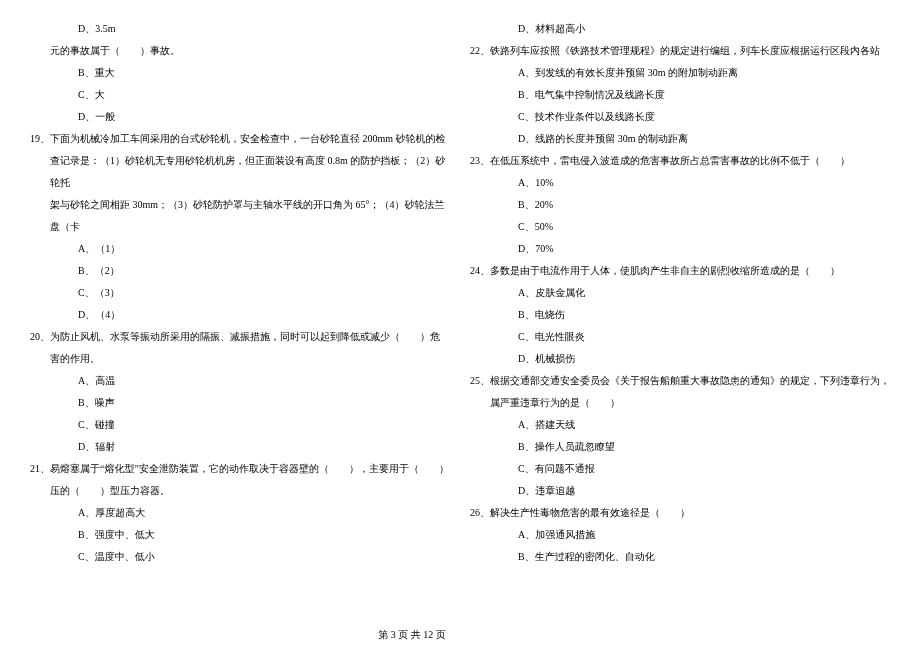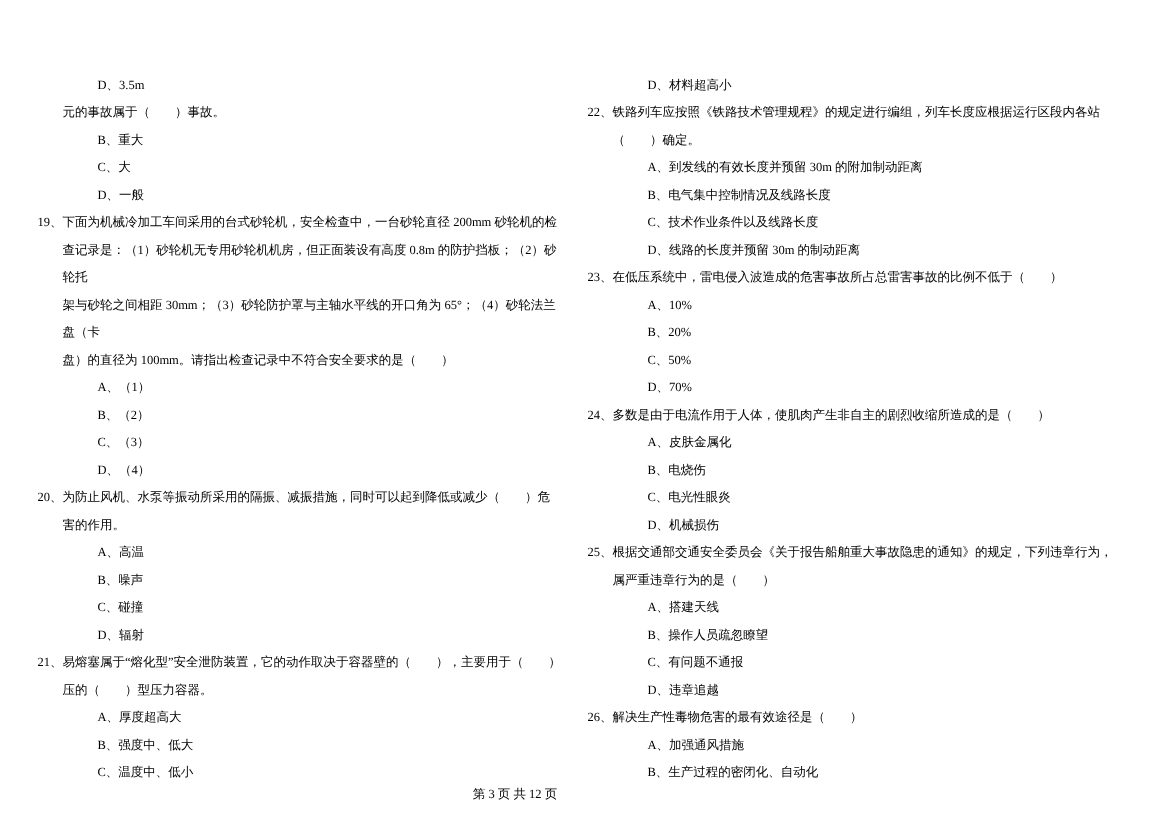--- a/index.html
+++ b/index.html
@@ -10,21 +10,20 @@
     font-family: "SimSun", serif;
     font-size: 10px;
     color: #000;
     position: relative;
     overflow: hidden;
   }
   .page {
     display: flex;
     padding: 18px 30px 0 30px;
     gap: 20px;
-    margin-top: 40px;
   }
   .col {
     width: 50%;
     line-height: 2.2;
   }
   .indent-opt { padding-left: 48px; }
   .q { padding-left: 0; }
   .q-cont { padding-left: 20px; }
   .footer {
     position: absolute;
@@ -40,42 +39,40 @@
 <div class="page">
   <div class="col">
     <div class="indent-opt">D、3.5m</div>
     <div class="q-cont">元的事故属于（　　）事故。</div>
     <div class="indent-opt">B、重大</div>
     <div class="indent-opt">C、大</div>
     <div class="indent-opt">D、一般</div>
     <div class="q">19、下面为机械冷加工车间采用的台式砂轮机，安全检查中，一台砂轮直径 200mm 砂轮机的检</div>
     <div class="q-cont">查记录是：（1）砂轮机无专用砂轮机机房，但正面装设有高度 0.8m 的防护挡板；（2）砂轮托</div>
     <div class="q-cont">架与砂轮之间相距 30mm；（3）砂轮防护罩与主轴水平线的开口角为 65°；（4）砂轮法兰盘（卡</div>
-    <div class="q-cont">盘）的直径为 100mm。请指出检查记录中不符合安全要求的是（　　）</div>
     <div class="indent-opt">A、（1）</div>
     <div class="indent-opt">B、（2）</div>
     <div class="indent-opt">C、（3）</div>
     <div class="indent-opt">D、（4）</div>
     <div class="q">20、为防止风机、水泵等振动所采用的隔振、减振措施，同时可以起到降低或减少（　　）危</div>
     <div class="q-cont">害的作用。</div>
     <div class="indent-opt">A、高温</div>
     <div class="indent-opt">B、噪声</div>
     <div class="indent-opt">C、碰撞</div>
     <div class="indent-opt">D、辐射</div>
     <div class="q">21、易熔塞属于“熔化型”安全泄防装置，它的动作取决于容器壁的（　　），主要用于（　　）</div>
     <div class="q-cont">压的（　　）型压力容器。</div>
     <div class="indent-opt">A、厚度超高大</div>
     <div class="indent-opt">B、强度中、低大</div>
     <div class="indent-opt">C、温度中、低小</div>
   </div>
 
   <div class="col">
     <div class="indent-opt">D、材料超高小</div>
     <div class="q">22、铁路列车应按照《铁路技术管理规程》的规定进行编组，列车长度应根据运行区段内各站</div>
-    <div class="q-cont">（　　）确定。</div>
     <div class="indent-opt">A、到发线的有效长度并预留 30m 的附加制动距离</div>
     <div class="indent-opt">B、电气集中控制情况及线路长度</div>
     <div class="indent-opt">C、技术作业条件以及线路长度</div>
     <div class="indent-opt">D、线路的长度并预留 30m 的制动距离</div>
     <div class="q">23、在低压系统中，雷电侵入波造成的危害事故所占总雷害事故的比例不低于（　　）</div>
     <div class="indent-opt">A、10%</div>
     <div class="indent-opt">B、20%</div>
     <div class="indent-opt">C、50%</div>
     <div class="indent-opt">D、70%</div>
     <div class="q">24、多数是由于电流作用于人体，使肌肉产生非自主的剧烈收缩所造成的是（　　）</div>

